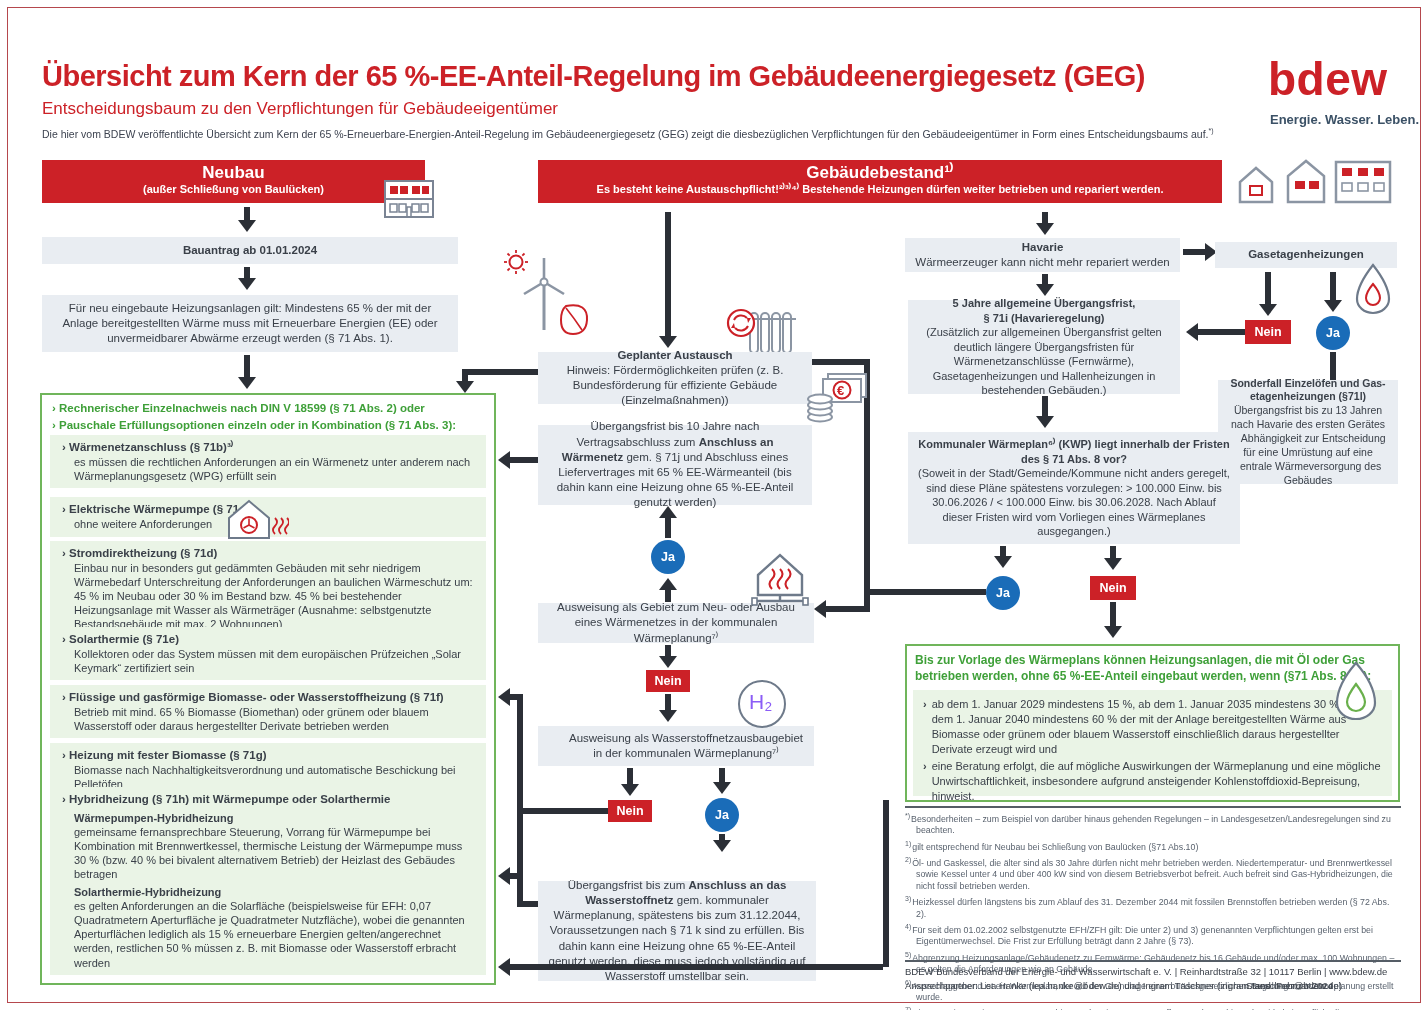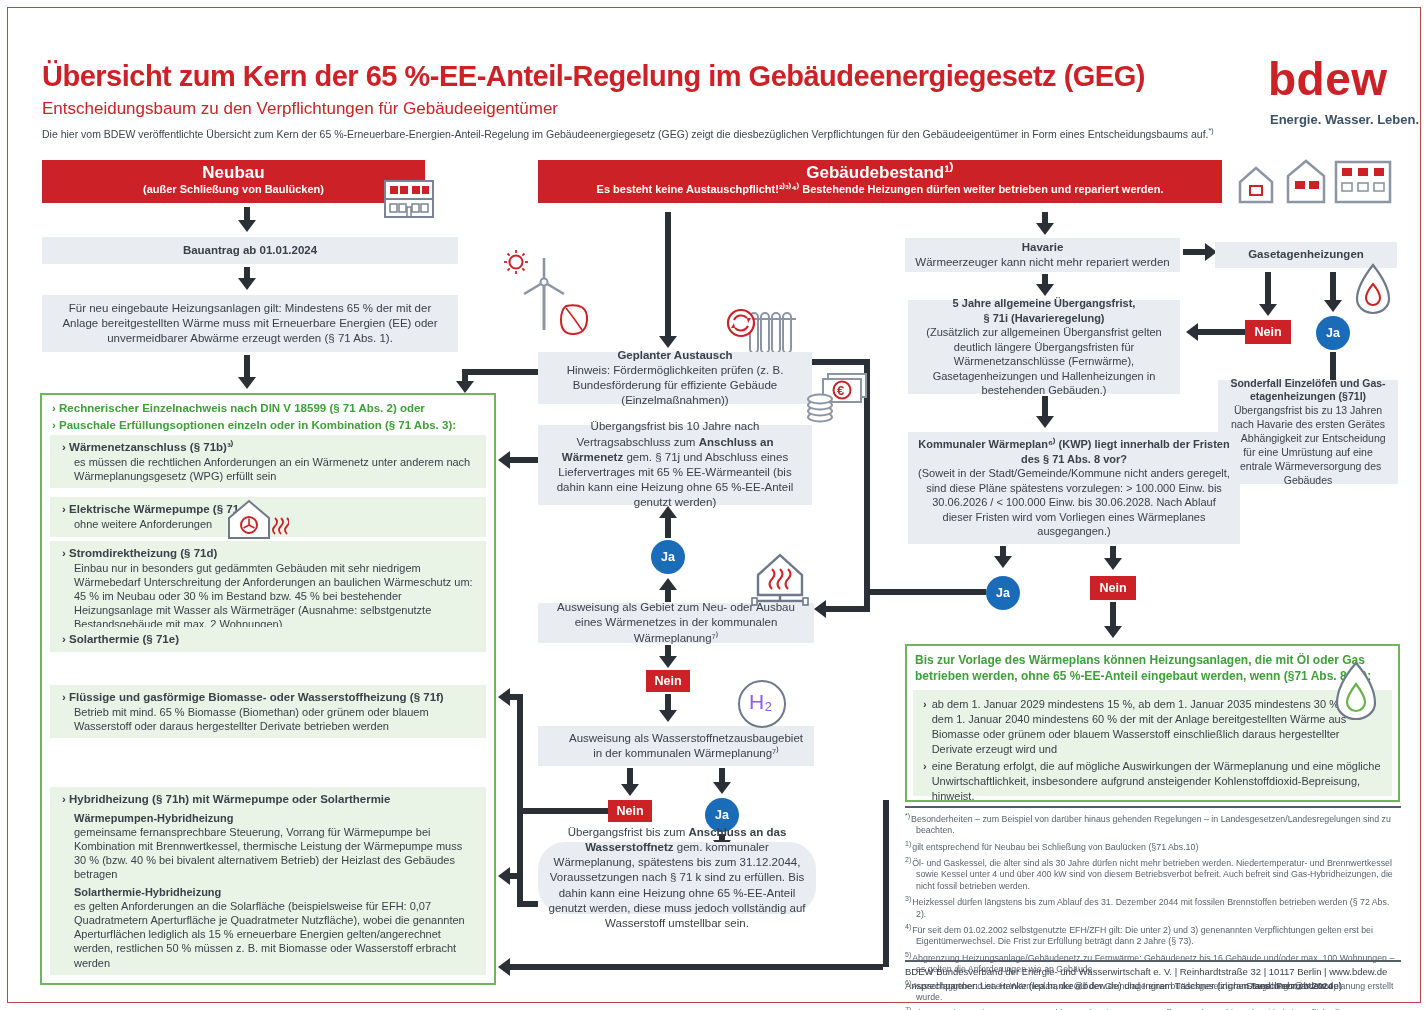--- a/index.html
+++ b/index.html
@@ -113,24 +113,29 @@
   <div class="gitem" style="left:50px;top:497px;width:436px;height:40px;">
     <div class="gtitle chev">Elektrische Wärmepumpe (§ 71c)</div>
     <div class="gbody">ohne weitere Anforderungen</div>
   </div>
   <div class="gitem" style="left:50px;top:541px;width:436px;">
     <div class="gtitle chev">Stromdirektheizung (§ 71d)</div>
     <div class="gbody">Einbau nur in besonders gut gedämmten Gebäuden mit sehr niedrigem Wärmebedarf Unterschreitung der Anforderungen an baulichen Wärmeschutz um: 45 % im Neubau oder 30 % im Bestand bzw. 45 % bei bestehender Heizungsanlage mit Wasser als Wärmeträger (Ausnahme: selbstgenutzte Bestandsgebäude mit max. 2 Wohnungen)</div>
   </div>
   <div class="gitem" style="left:50px;top:627px;width:436px;">
     <div class="gtitle chev">Solarthermie (§ 71e)</div>
+    <div class="gbody">Kollektoren oder das System müssen mit dem europäischen Prüfzeichen „Solar Keymark“ zertifiziert sein</div>
   </div>
   <div class="gitem" style="left:50px;top:685px;width:436px;">
     <div class="gtitle chev">Flüssige und gasförmige Biomasse- oder Wasserstoffheizung (§ 71f)</div>
     <div class="gbody">Betrieb mit mind. 65 % Biomasse (Biomethan) oder grünem oder blauem Wasserstoff oder daraus hergestellter Derivate betrieben werden</div>
+  </div>
+  <div class="gitem" style="left:50px;top:743px;width:436px;">
+    <div class="gtitle chev">Heizung mit fester Biomasse (§ 71g)</div>
+    <div class="gbody">Biomasse nach Nachhaltigkeitsverordnung und automatische Beschickung bei Pelletöfen</div>
   </div>
   <div class="gitem" style="left:50px;top:787px;width:436px;">
     <div class="gtitle chev">Hybridheizung (§ 71h) mit Wärmepumpe oder Solarthermie</div>
     <div class="gsub">Wärmepumpen-Hybridheizung</div>
     <div class="gbody">gemeinsame fernansprechbare Steuerung, Vorrang für Wärmepumpe bei Kombination mit Brennwertkessel, thermische Leistung der Wärmepumpe muss 30 % (bzw. 40 % bei bivalent alternativem Betrieb) der Heizlast des Gebäudes betragen</div>
     <div class="gsub">Solarthermie-Hybridheizung</div>
     <div class="gbody">es gelten Anforderungen an die Solarfläche (beispielsweise für EFH: 0,07 Quadratmetern Aperturfläche je Quadratmeter Nutzfläche), wobei die genannten Aperturflächen lediglich als 15 % erneuerbare Energien gelten/angerechnet werden, restlichen 50 % müssen z. B. mit Biomasse oder Wasserstoff erbracht werden</div>
   </div>
 
   <div class="icon" style="left:225px;top:496px;">
@@ -295,21 +300,21 @@
   <div class="hd down" style="left:713px;top:840px;"></div>
 
   <div class="shaft" style="left:523px;top:808px;width:85px;height:6px;"></div>
   <div class="shaft" style="left:517px;top:694px;width:6px;height:213px;"></div>
   <div class="shaft" style="left:510px;top:694px;width:8px;height:6px;"></div>
   <div class="hd left" style="left:498px;top:688px;"></div>
   <div class="shaft" style="left:510px;top:873px;width:8px;height:6px;"></div>
   <div class="hd left" style="left:498px;top:867px;"></div>
   <div class="shaft" style="left:523px;top:901px;width:15px;height:6px;"></div>
 
-  <div class="box" style="left:538px;top:842px;width:278px;height:72px;border-radius:27px;">
+  <div class="box" style="left:538px;top:881px;width:278px;height:100px;">
     <div><span>Übergangsfrist bis zum </span><b>Anschluss an das Wasserstoffnetz</b><span> gem. kommunaler Wärmeplanung, spätestens bis zum 31.12.2044, Voraussetzungen nach § 71 k sind zu erfüllen. Bis dahin kann eine Heizung ohne 65 %-EE-Anteil genutzt werden, diese muss jedoch vollständig auf Wasserstoff umstellbar sein.</span></div>
   </div>
 
   <div class="shaft" style="left:883px;top:800px;width:6px;height:167px;"></div>
   <div class="shaft" style="left:510px;top:964px;width:373px;height:6px;"></div>
   <div class="hd left" style="left:498px;top:958px;"></div>
 
   <div class="box" style="left:905px;top:238px;width:275px;height:34px;">
     <div class="bt">Havarie</div>
     <div>Wärmeerzeuger kann nicht mehr repariert werden</div>

